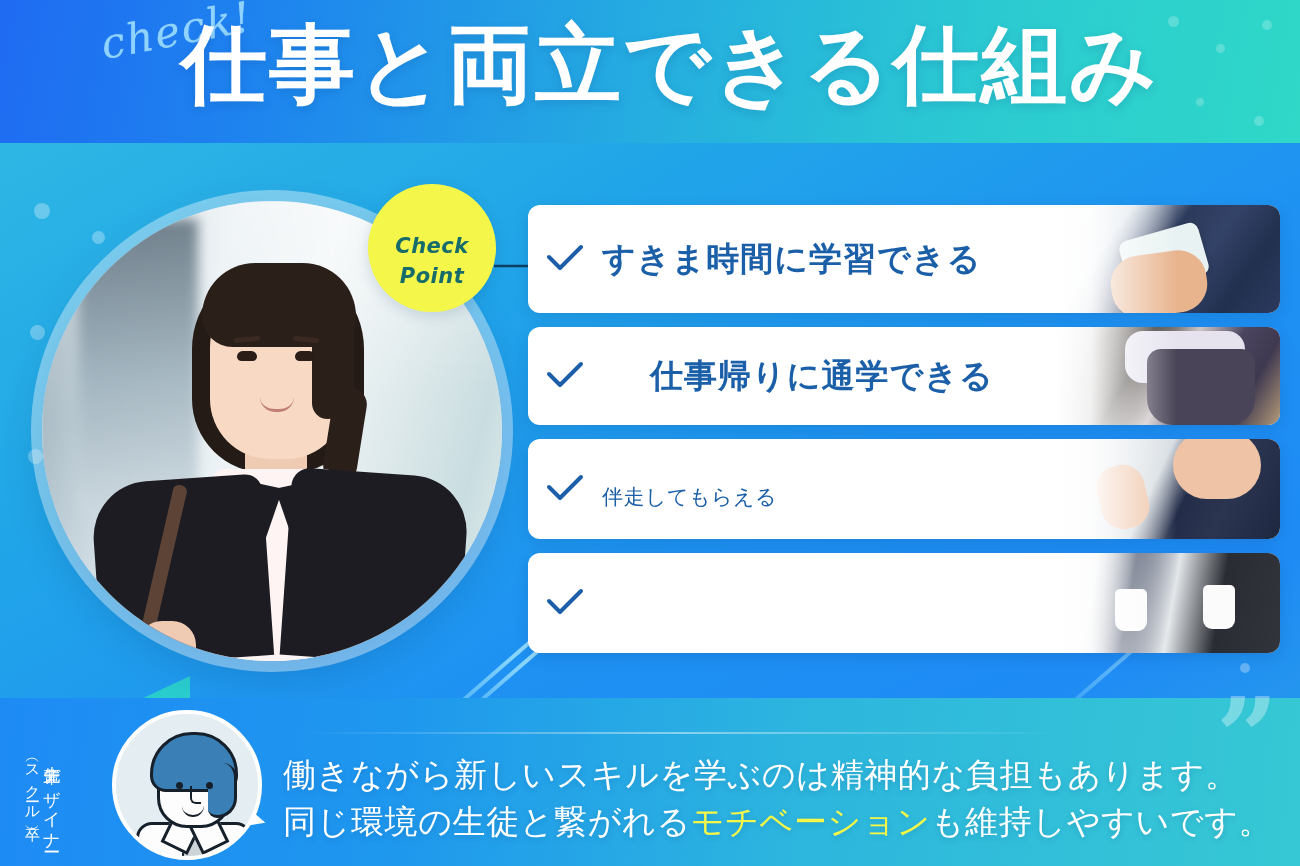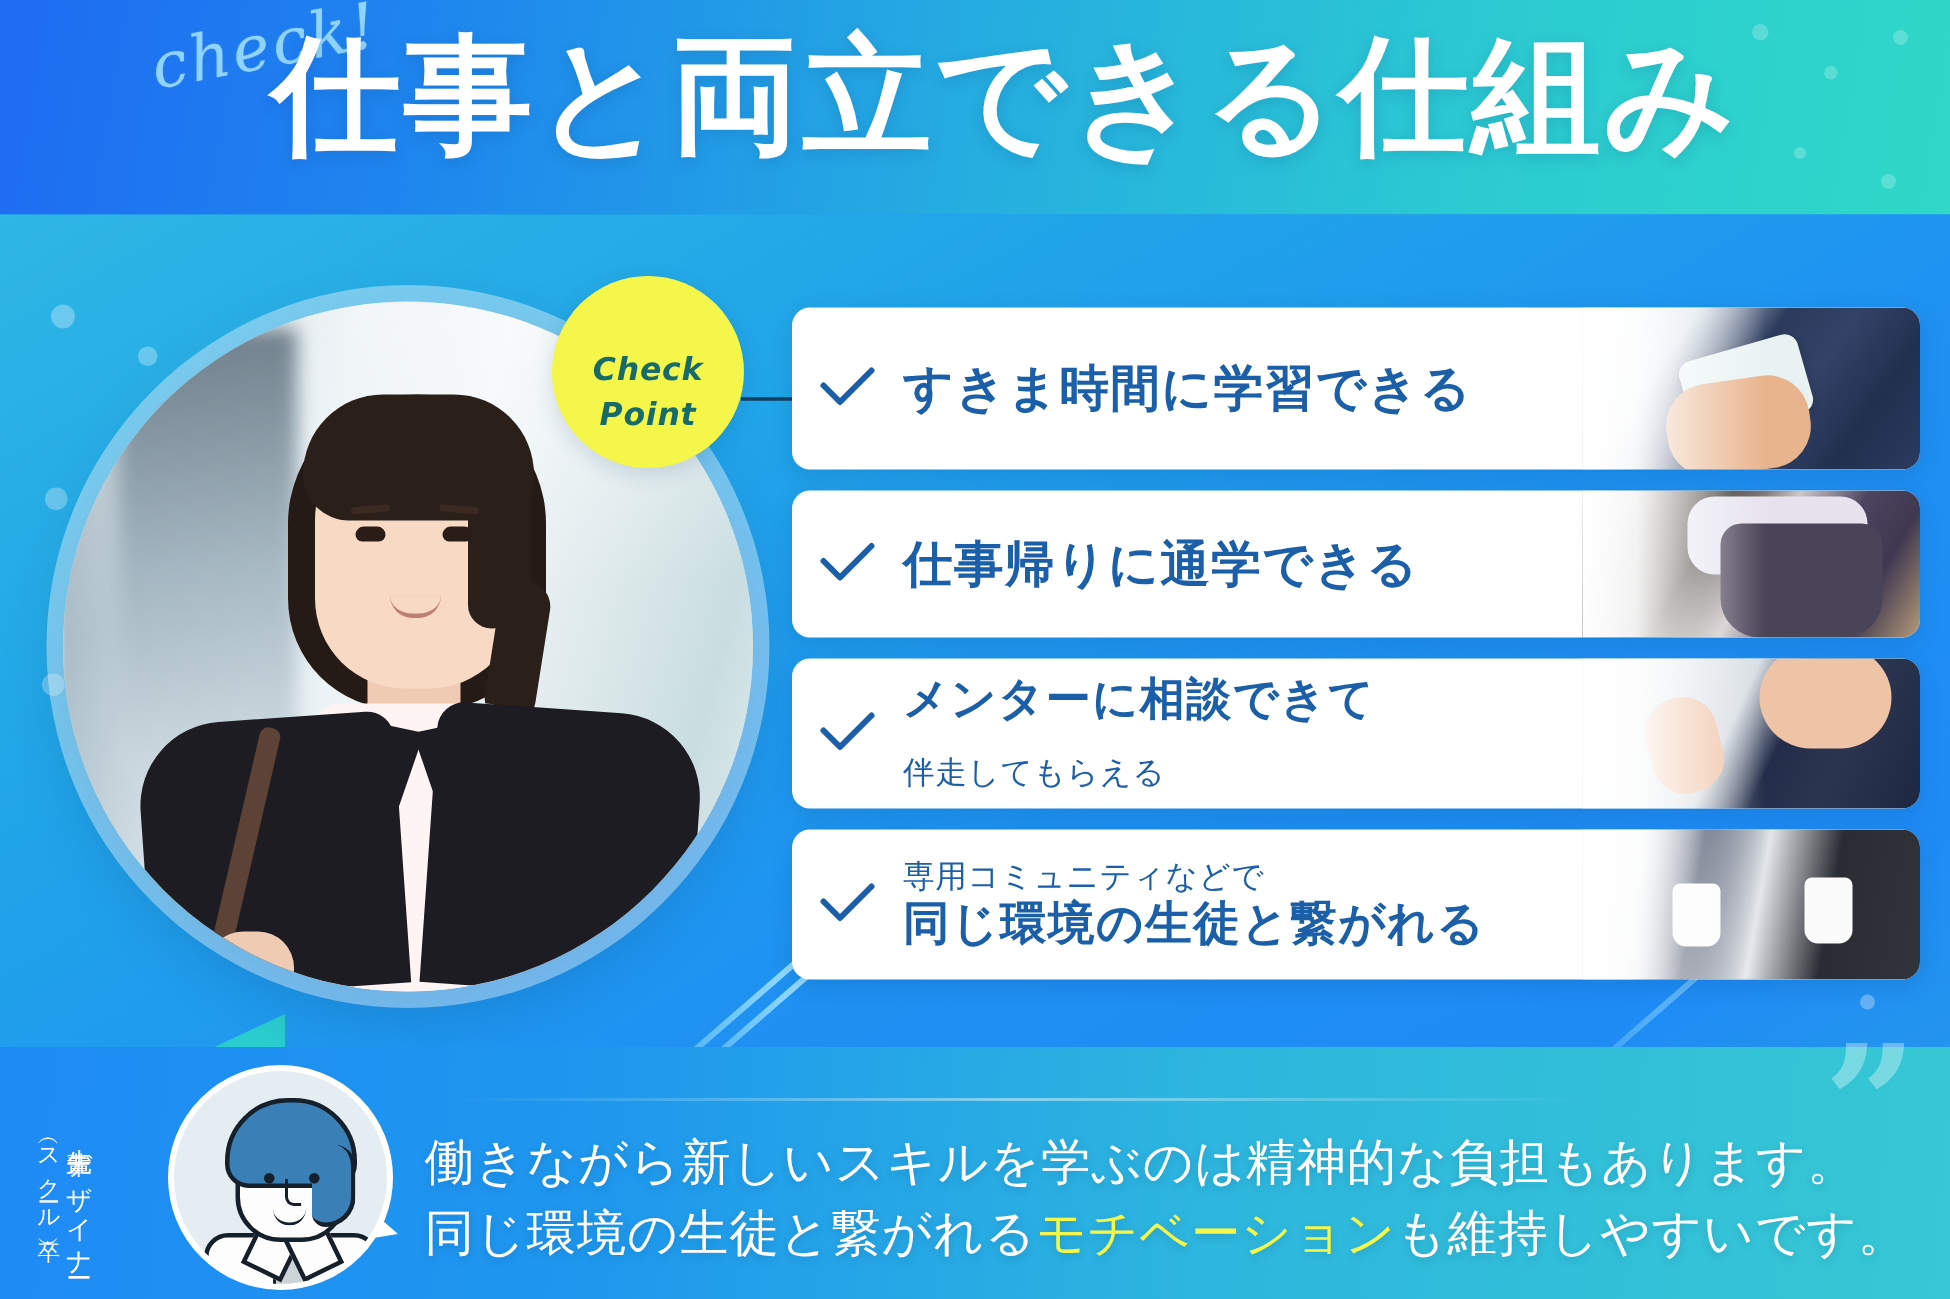--- a/index.html
+++ b/index.html
@@ -147,21 +147,21 @@
   .card-text{flex:1 1 auto;padding-right:6px;}
   .t-main{
     color:#1B5FA8;font-weight:bold;letter-spacing:1px;line-height:1.15;
     font-family:"DejaVu Sans","Liberation Sans",sans-serif;
   }
   .t-sub{
     color:#1B5FA8;font-weight:normal;letter-spacing:.5px;line-height:1.2;
     font-family:"DejaVu Sans","Liberation Sans",sans-serif;
   }
   .c1 .t-main{font-size:33px;}
-  .c2 .t-main{font-size:33px;}
+  .c2 .t-main{font-size:33px;margin-left:48px;}
   .c3 .t-main{font-size:30px;}
   .c3 .t-sub{font-size:21px;margin-top:18px;}
   .c4 .t-sub{font-size:21px;margin-bottom:2px;}
   .c4 .t-main{font-size:31px;}
 
   .card-photo{
     position:absolute;right:0;top:0;height:100%;width:225px;
     overflow:hidden;
   }
   .card-photo .fade{
@@ -335,37 +335,32 @@
           </div>
       </div>
 
       <div class="card c3">
         <div class="card-check">
           <svg width="40" height="30" viewBox="0 0 40 30">
               <path d="M4 13 L15 24 L36 3" stroke="#1B5FA8" stroke-width="4" fill="none" stroke-linecap="round" stroke-linejoin="round"></path>
             </svg>
         </div>
         <div class="card-text">
-          <div class="t-main">メンターに相談できて</div>
           <div class="t-sub">伴走してもらえる</div>
         </div>
         <div class="card-photo cp3">
             <div class="fade"></div>
           </div>
       </div>
 
       <div class="card c4">
         <div class="card-check">
           <svg width="40" height="30" viewBox="0 0 40 30">
               <path d="M4 13 L15 24 L36 3" stroke="#1B5FA8" stroke-width="4" fill="none" stroke-linecap="round" stroke-linejoin="round"></path>
             </svg>
-        </div>
-        <div class="card-text">
-          <div class="t-sub">専用コミュニティなどで</div>
-          <div class="t-main">同じ環境の生徒と繋がれる</div>
         </div>
         <div class="card-photo cp4">
             <div class="fade"></div>
           </div>
       </div>
 
     </div>
 
     <div class="bottom-band"></div>
     <div class="bottom-rule"></div>

